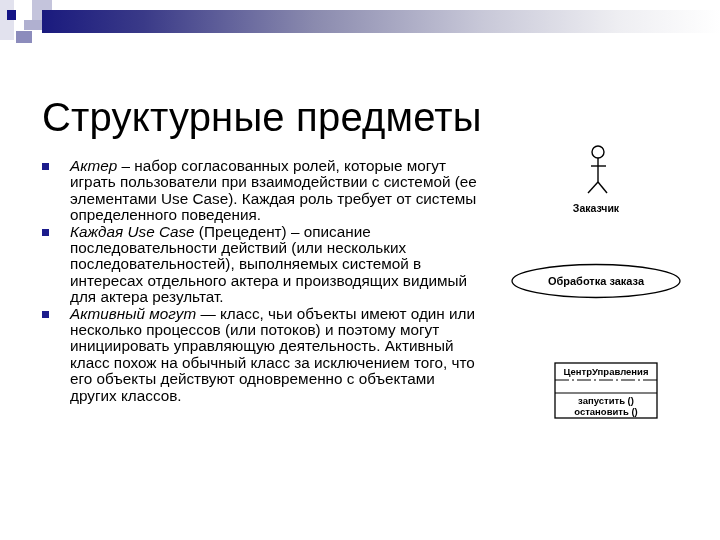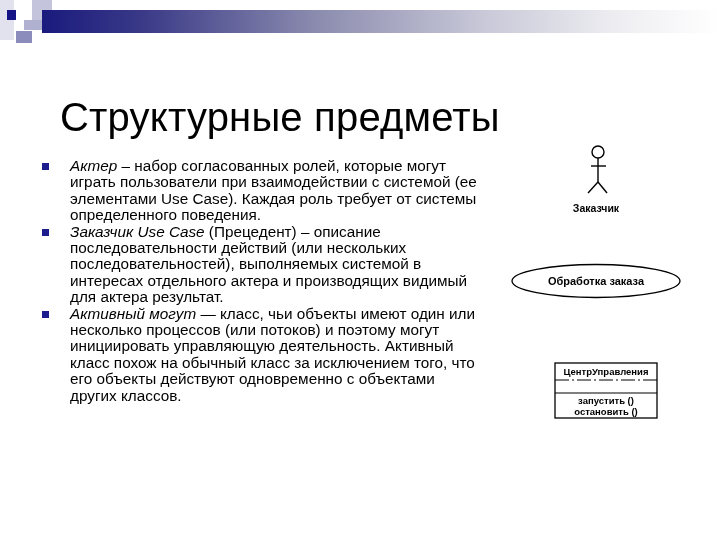--- a/index.html
+++ b/index.html
@@ -14,21 +14,21 @@
       left: 42px; top: 10px; width: 678px; height: 23px;
       background: linear-gradient(to right, #1a1a7e 0%, #3a3a88 15%, #8a8aae 40%, #c8c8d8 65%, #eeeef2 85%, #ffffff 100%);
     }
     .sq-light1 { left: 0; top: 0; width: 14px; height: 40px; background: #e2e2ee; }
     .sq-light2 { left: 32px; top: 0; width: 20px; height: 22px; background: #c4c4dc; }
     .sq-light3 { left: 24px; top: 20px; width: 18px; height: 10px; background: #b0b0d0; }
     .sq-mid    { left: 16px; top: 31px; width: 16px; height: 12px; background: #8c8cbc; }
     .sq-dark   { left: 7px; top: 10px; width: 9px; height: 10px; background: #141486; }
 
     .title {
-      position: absolute; left: 60px; top: 66px;
+      position: absolute; left: 42px; top: 66px;
       font-size: 40px; line-height: 48px; font-weight: normal;
       letter-spacing: 0.2px;
     }
 
     .bullets { position: absolute; left: 40px; top: 158px; width: 440px; margin: 0; padding: 0; list-style: none; }
     .bullet {
       position: relative; padding-left: 30px;
       font-size: 15.3px; line-height: 16.4px; margin-bottom: 0;
     }
     .bullet-marker {
@@ -52,21 +52,21 @@
 
 <h1 class="title">Структурные предметы</h1>
 
 <ul class="bullets">
   <li class="bullet">
     <span class="bullet-marker"></span>
     <span class="em">Актер</span><span> – набор согласованных ролей, которые могут играть пользователи при взаимодействии с системой (ее элементами Use Case). Каждая роль требует от системы определенного поведения.</span>
   </li>
   <li class="bullet">
     <span class="bullet-marker"></span>
-    <span class="em">Заказчик Use Case</span><span> (Прецедент) – описание последовательности действий (или нескольких последовательностей), выполняемых системой в интересах отдельного актера и производящих видимый для актера результат.</span>
+    <span class="em">Каждая Use Case</span><span> (Прецедент) – описание последовательности действий (или нескольких последовательностей), выполняемых системой в интересах отдельного актера и производящих видимый для актера результат.</span>
   </li>
   <li class="bullet">
     <span class="bullet-marker"></span>
     <span class="em">Активный могут</span><span> — класс, чьи объекты имеют один или несколько процессов (или потоков) и поэтому могут инициировать управляющую деятельность. Активный класс похож на обычный класс за исключением того, что его объекты действуют одновременно с объектами других классов.</span>
   </li>
 </ul>
 
 <div class="diagram">
   <svg width="200" height="300" viewBox="500 130 200 300" xmlns="http://www.w3.org/2000/svg">
     <g stroke="#000" stroke-width="1.4" fill="none">

